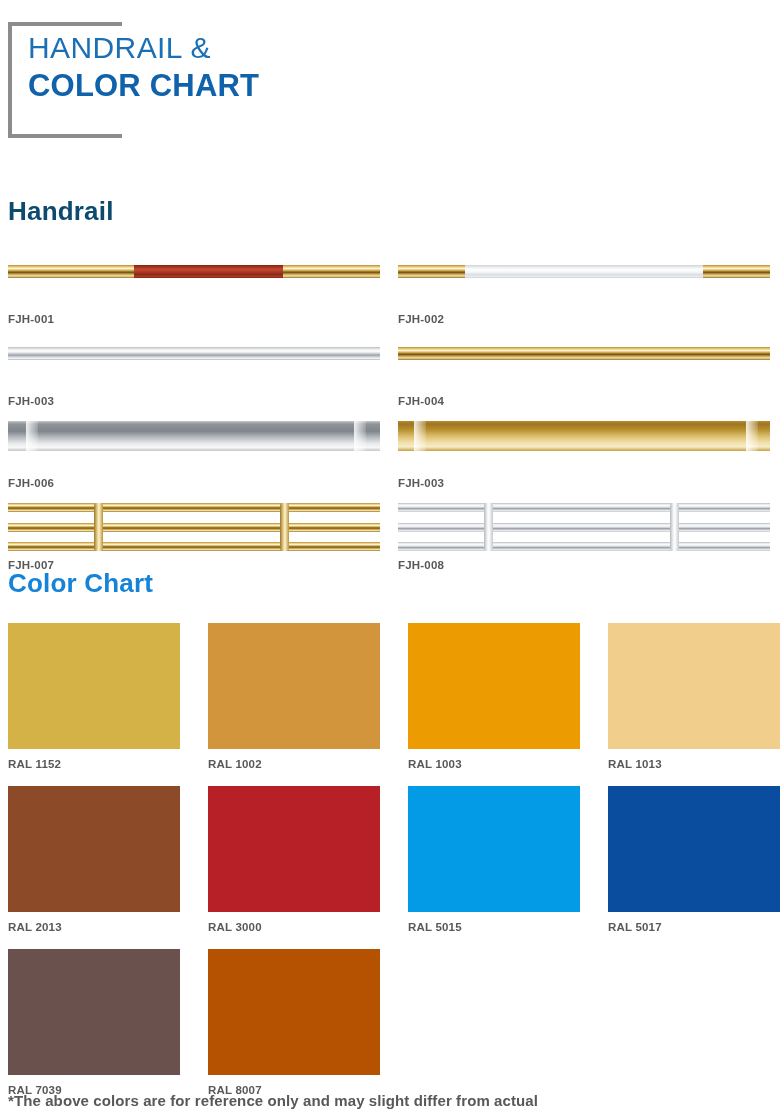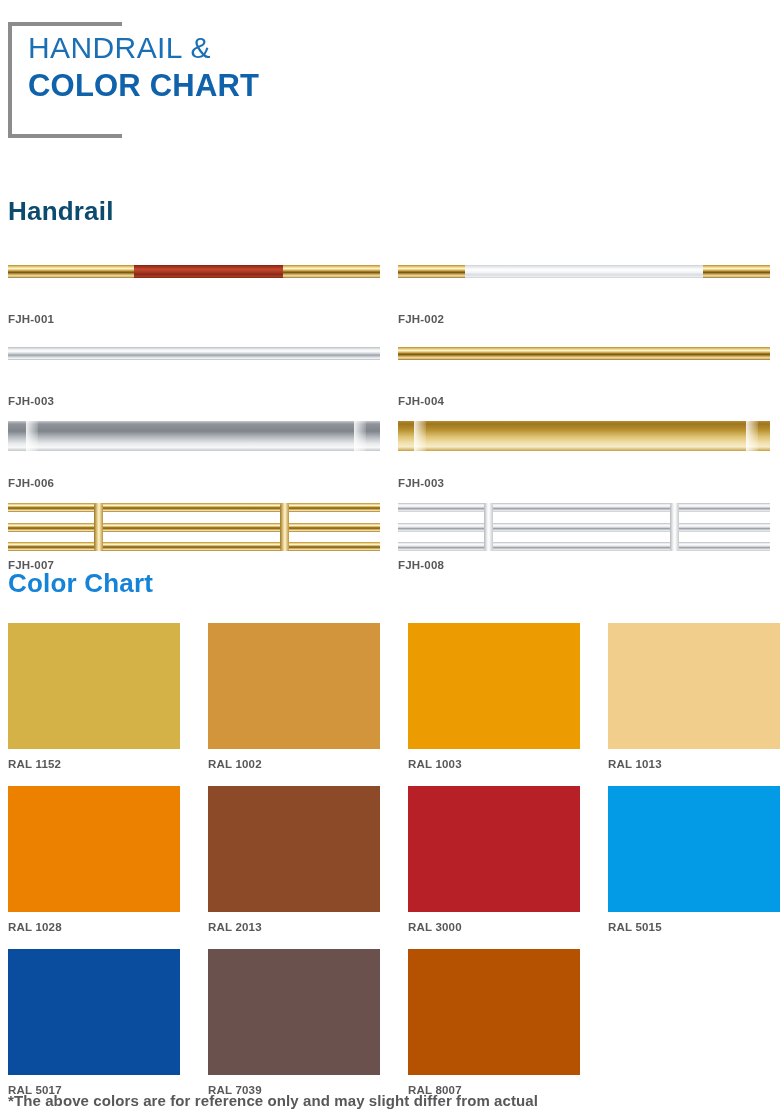--- a/index.html
+++ b/index.html
@@ -254,24 +254,20 @@
       <div class="swatch-cell">
         <div class="swatch" style="background: rgb(236, 155, 0);"></div>
         <div class="swatch-label">RAL 1003</div>
       </div>
       <div class="swatch-cell">
         <div class="swatch" style="background: rgb(242, 206, 140);"></div>
         <div class="swatch-label">RAL 1013</div>
       </div>
 
       <div class="swatch-cell">
-        <div class="swatch" style="background: rgb(236, 129, 0);"></div>
-        <div class="swatch-label">RAL 1028</div>
-      </div>
-      <div class="swatch-cell">
         <div class="swatch" style="background: rgb(140, 74, 40);"></div>
         <div class="swatch-label">RAL 2013</div>
       </div>
       <div class="swatch-cell">
         <div class="swatch" style="background: rgb(184, 32, 40);"></div>
         <div class="swatch-label">RAL 3000</div>
       </div>
       <div class="swatch-cell">
         <div class="swatch" style="background: rgb(3, 155, 229);"></div>
         <div class="swatch-label">RAL 5015</div>

